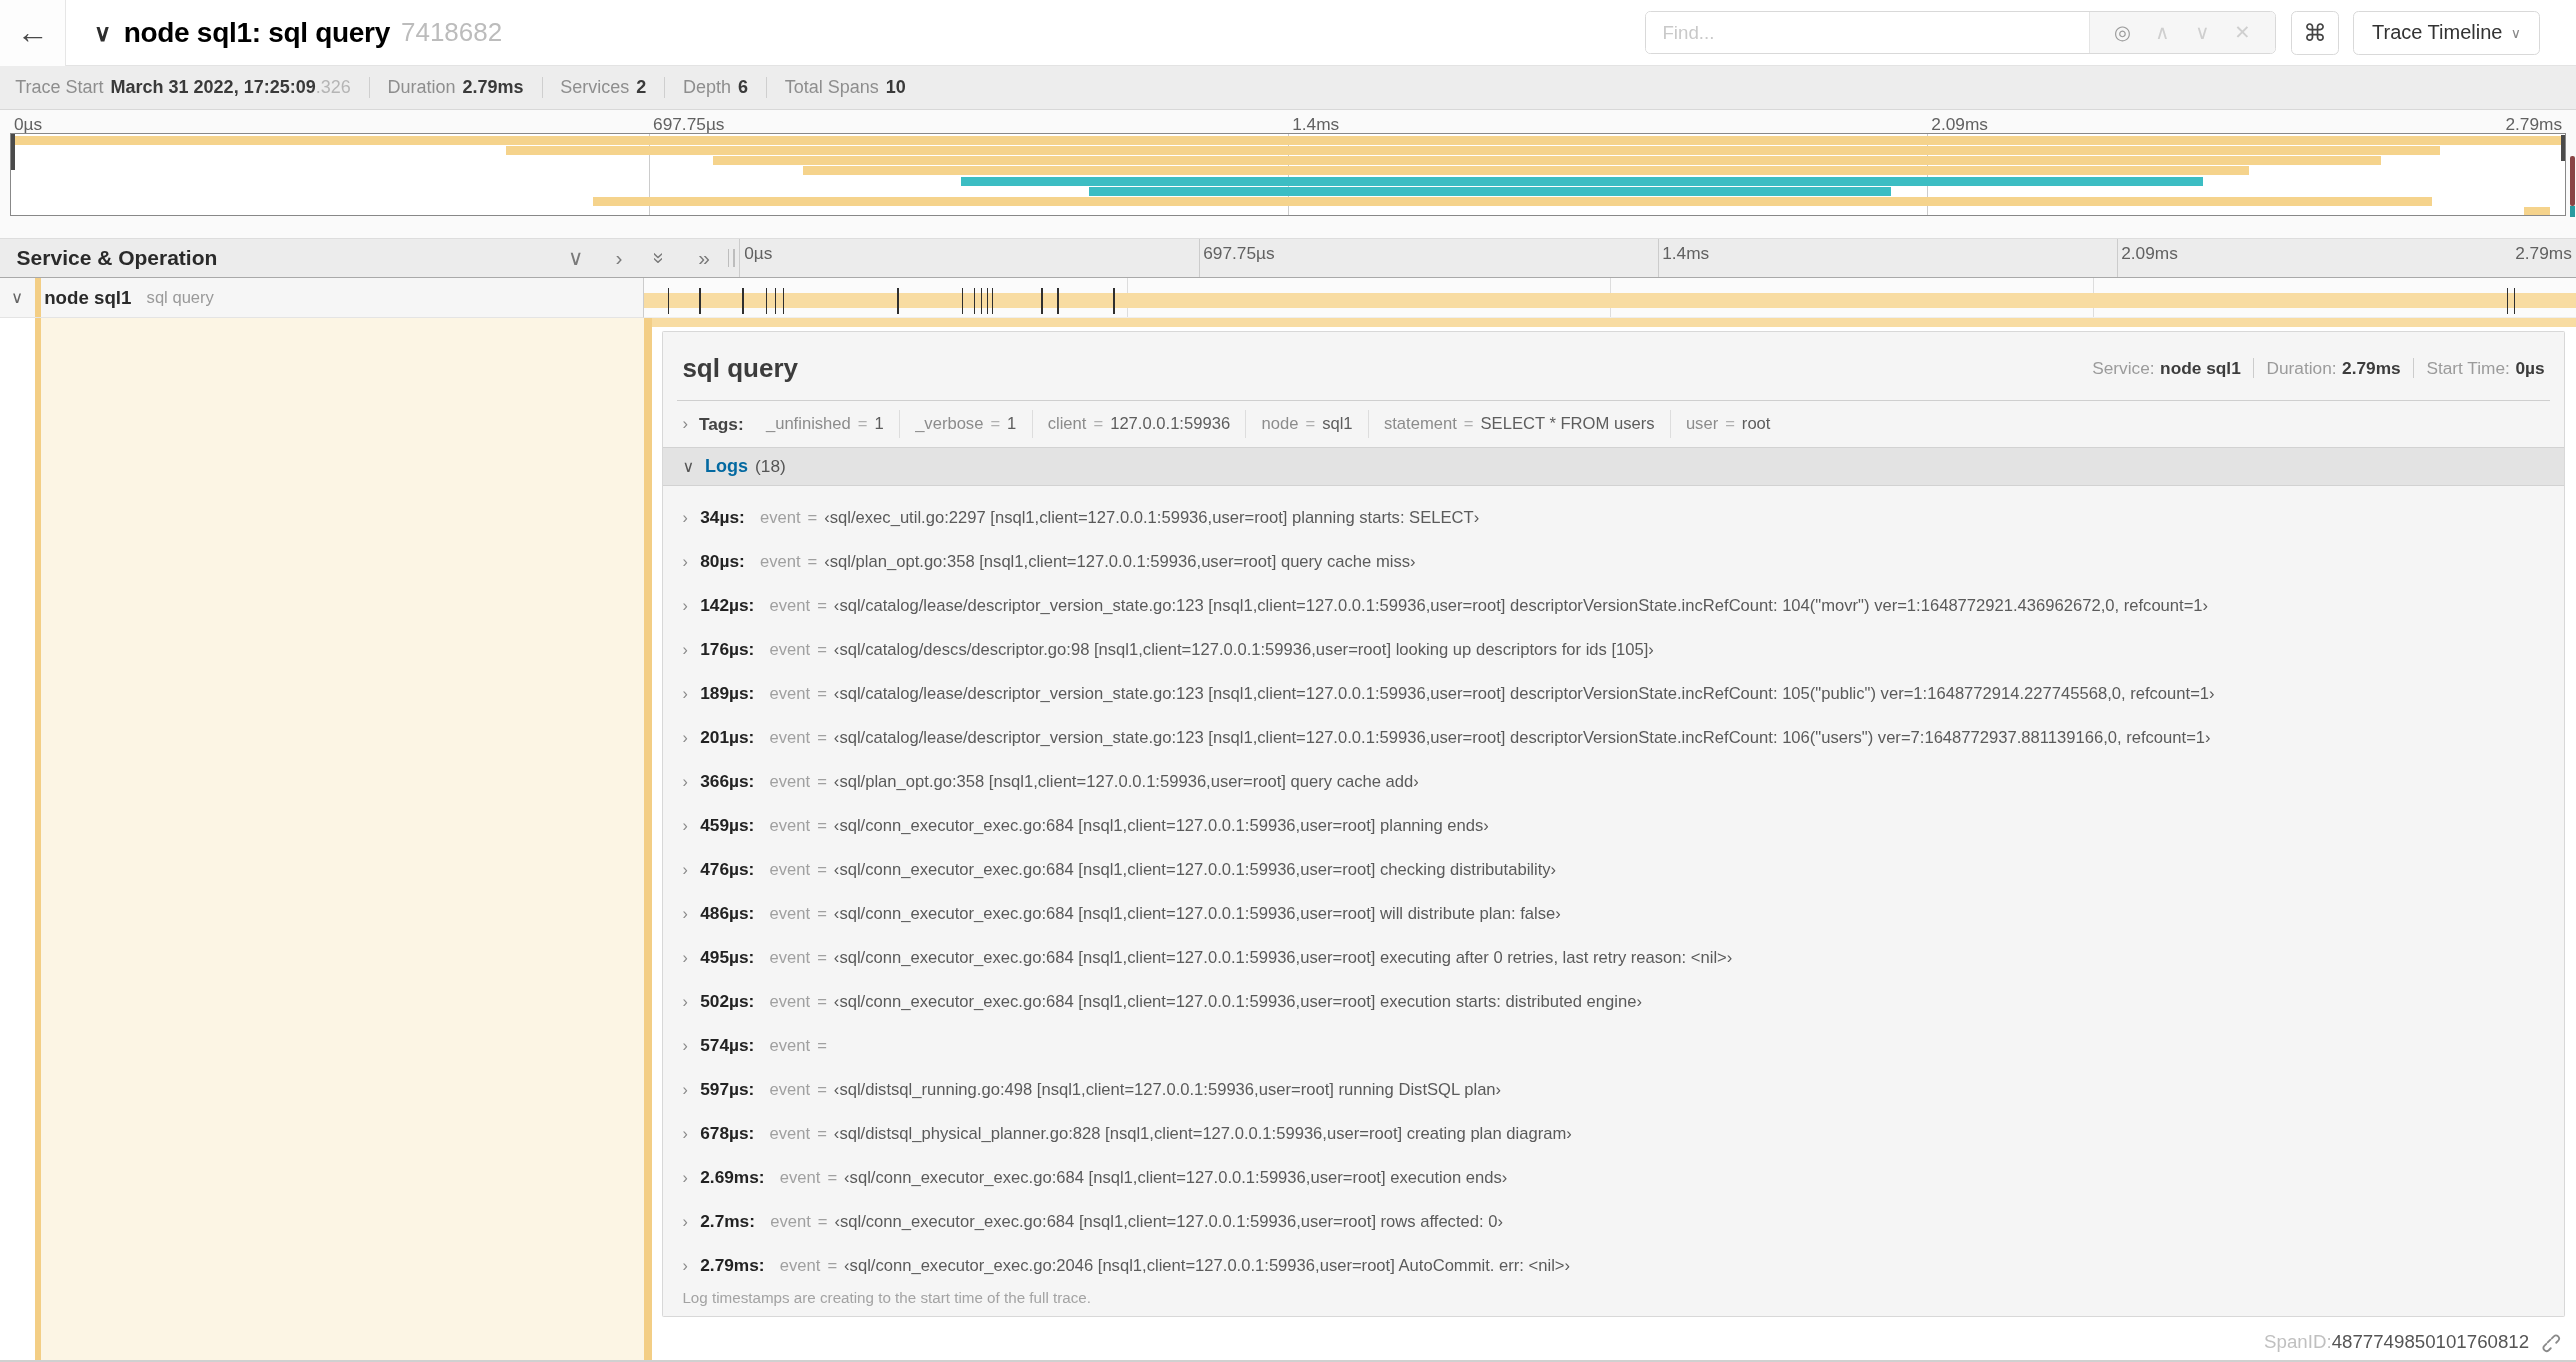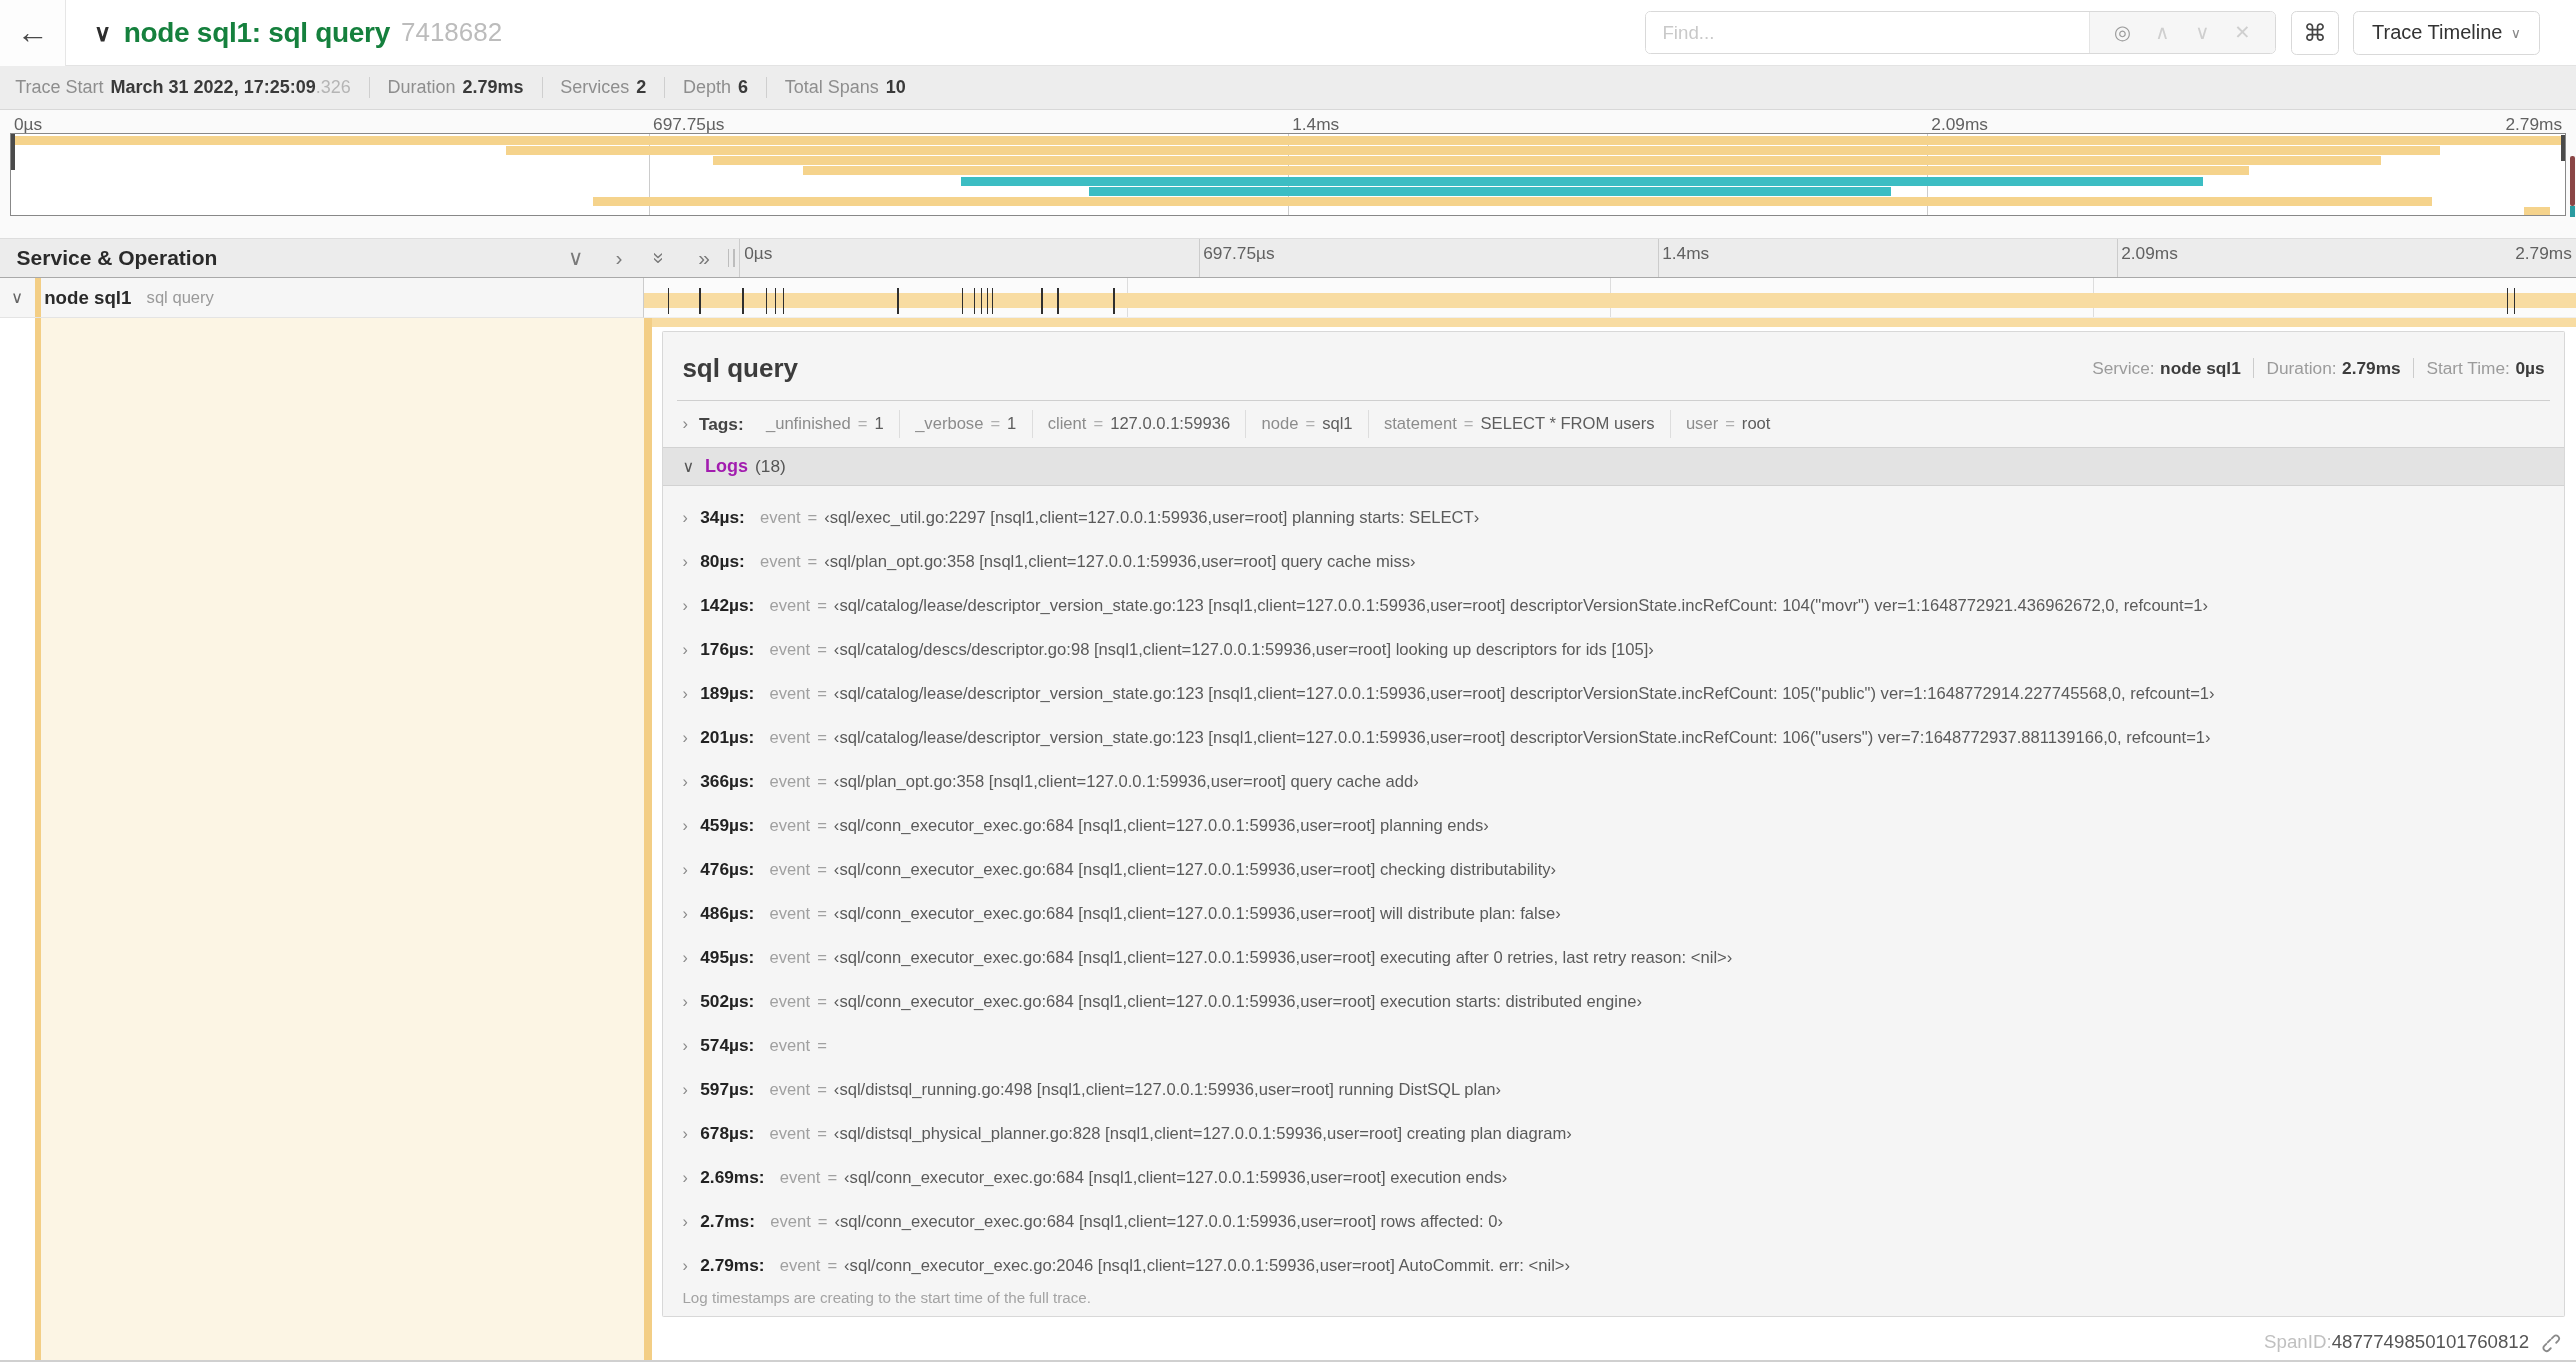--- a/index.html
+++ b/index.html
@@ -6,21 +6,21 @@
   html,body { width:2576px; height:1363px; background:#fff; overflow:hidden;
               font-family:"Liberation Sans", sans-serif; }
   .app { position:relative; width:2576px; height:1363px; display:flex; flex-direction:column; }
 
   
   .app-header { height:66px; display:flex; align-items:center; background:#fff;
                 border-bottom:0.7px solid #e3e3e3; flex:none; }
   .back-btn { width:66px; height:66px; border:none; border-right:0.7px solid #e6e6e6; background:#fdfdfd;
               font-size:32px; color:#4a4a4a; cursor:pointer; }
   .hdr-chevron { font-size:23.5px; font-weight:bold; color:#2d2d2d; margin:0 12.5px 0 28px; }
-  .page-title { font-size:28px; font-weight:bold; color:#15803d; letter-spacing:-0.3px; }
+  .page-title { font-size:28px; font-weight:bold; color:#000000; letter-spacing:-0.3px; }
   .trace-id { font-size:26px; color:#bcbcbc; margin-left:11px; font-weight:normal; }
 
   .find-wrap { margin-left:auto; display:flex; align-items:stretch; height:43px;
                border:0.7px solid #d9d9d9; border-radius:5.5px; overflow:hidden; background:#fff; }
   .find-input { width:443px; border:none; outline:none; font-size:18.7px; color:#444; padding:0 16.6px;
                 font-family:"Liberation Sans", sans-serif; }
   .find-input::placeholder { color:#c9c9c9; }
   .find-icons { display:flex; align-items:center; background:#f6f6f6; border-left:0.7px solid #e5e5e5; padding:0 12.5px; }
   .find-icons span { width:40px; text-align:center; font-size:19.4px; }
   .ic-target { color:#9a9a9a; }
@@ -99,21 +99,21 @@
   .tags-chev { color:#888; font-size:16.6px; margin-right:11px; }
   .tags-label { font-weight:bold; font-size:17.3px; color:#444; margin-right:7px; }
   .tag-pill { padding:4.2px 15.2px; border-right:0.7px solid #ddd; white-space:nowrap; }
   .tag-pill:last-child { border-right:none; }
   .t-key { color:#8c8c8c; }
   .t-eq { color:#b0b0b0; margin:0 7px; }
   .t-val { color:#5d5d5d; }
   .logs-head { height:39px; background:#e3e3e3; border-top:0.7px solid #d2d2d2; border-bottom:0.7px solid #d2d2d2;
                display:flex; align-items:center; padding:0 19.4px; flex:none; }
   .logs-chev { color:#555; font-size:16px; margin-right:11px; }
-  .logs-title { font-size:18px; font-weight:bold; color:#a21caf; }
+  .logs-title { font-size:18px; font-weight:bold; color:#0369a1; }
   .logs-count { font-size:17.3px; color:#555; margin-left:7px; }
   .log-rows { flex:1; overflow:hidden; padding-top:9.7px; }
   .log-row { height:44px; display:flex; align-items:center; padding-left:19.4px; white-space:nowrap; }
   .log-row .chev { color:#8a8a8a; font-size:16px; }
   .l-time { font-size:17.3px; font-weight:bold; color:#222; margin-left:12.5px; }
   .l-key { font-size:16.6px; color:#a0a0a0; margin-left:15.2px; }
   .l-eq { font-size:16.6px; color:#a0a0a0; margin:0 7px; }
   .l-val { font-size:16.6px; color:#5a5a5a; }
   .logs-foot { font-size:15.2px; color:#a3a3a3; padding:4.2px 0 9.7px 19.4px; flex:none; }
   .spanid-row { position:absolute; right:0; left:8.3px; bottom:0; height:42px;

